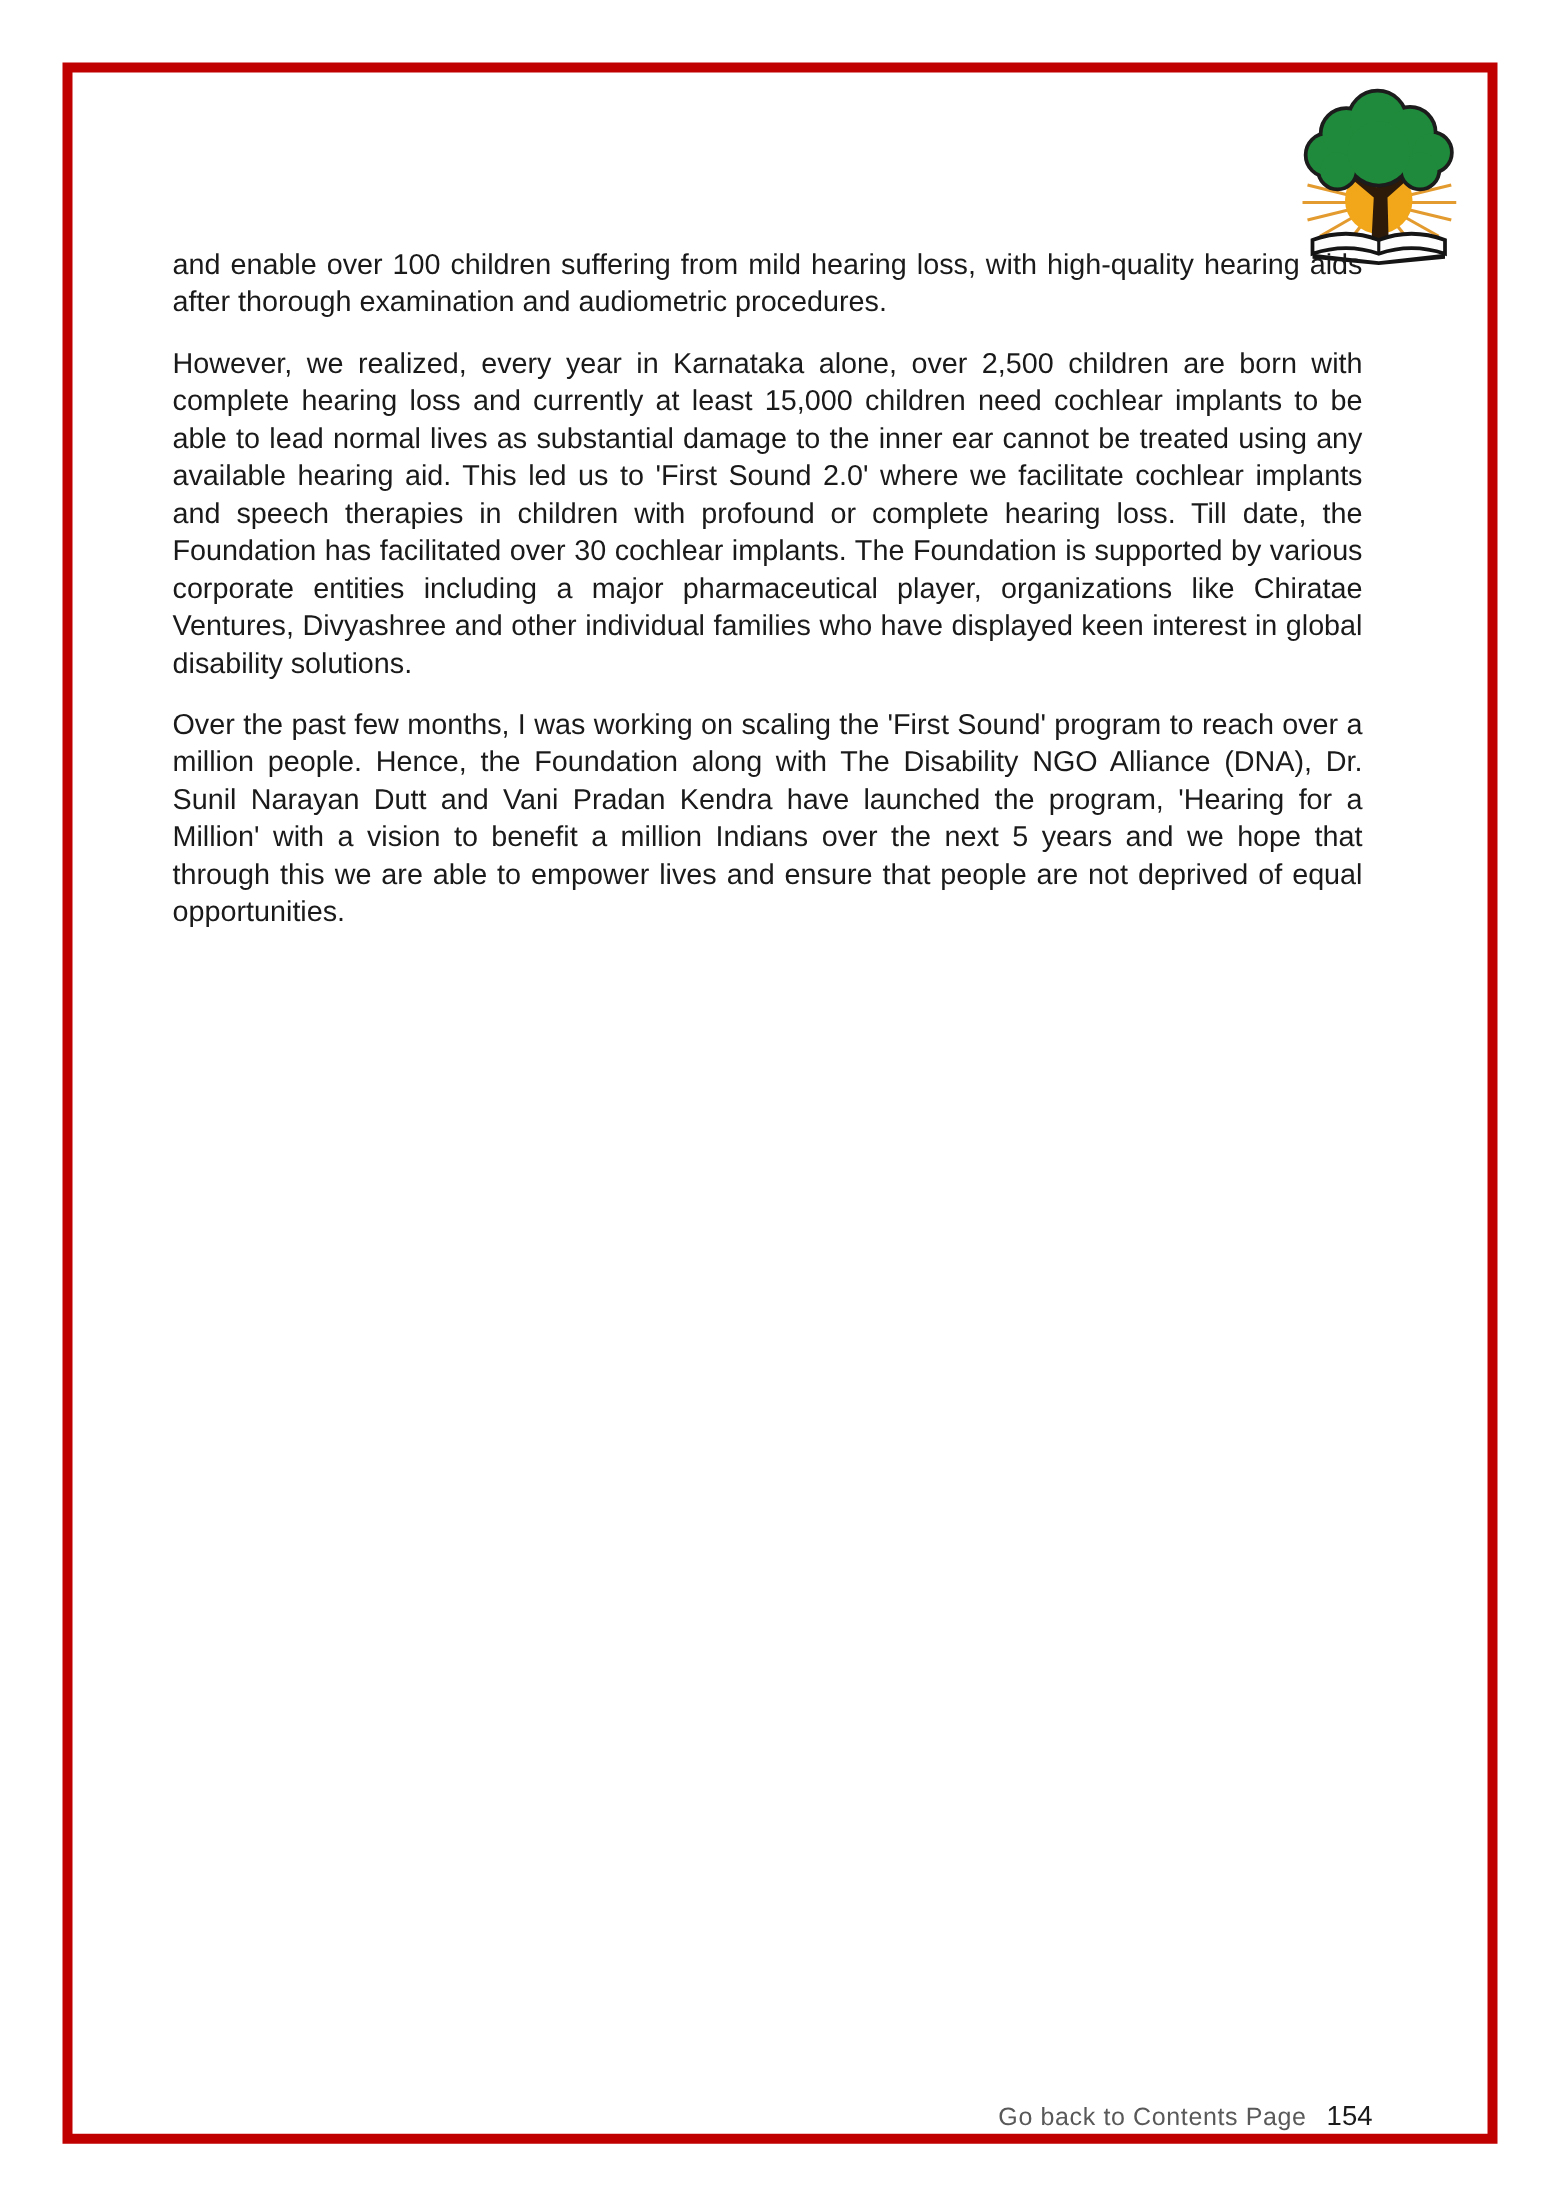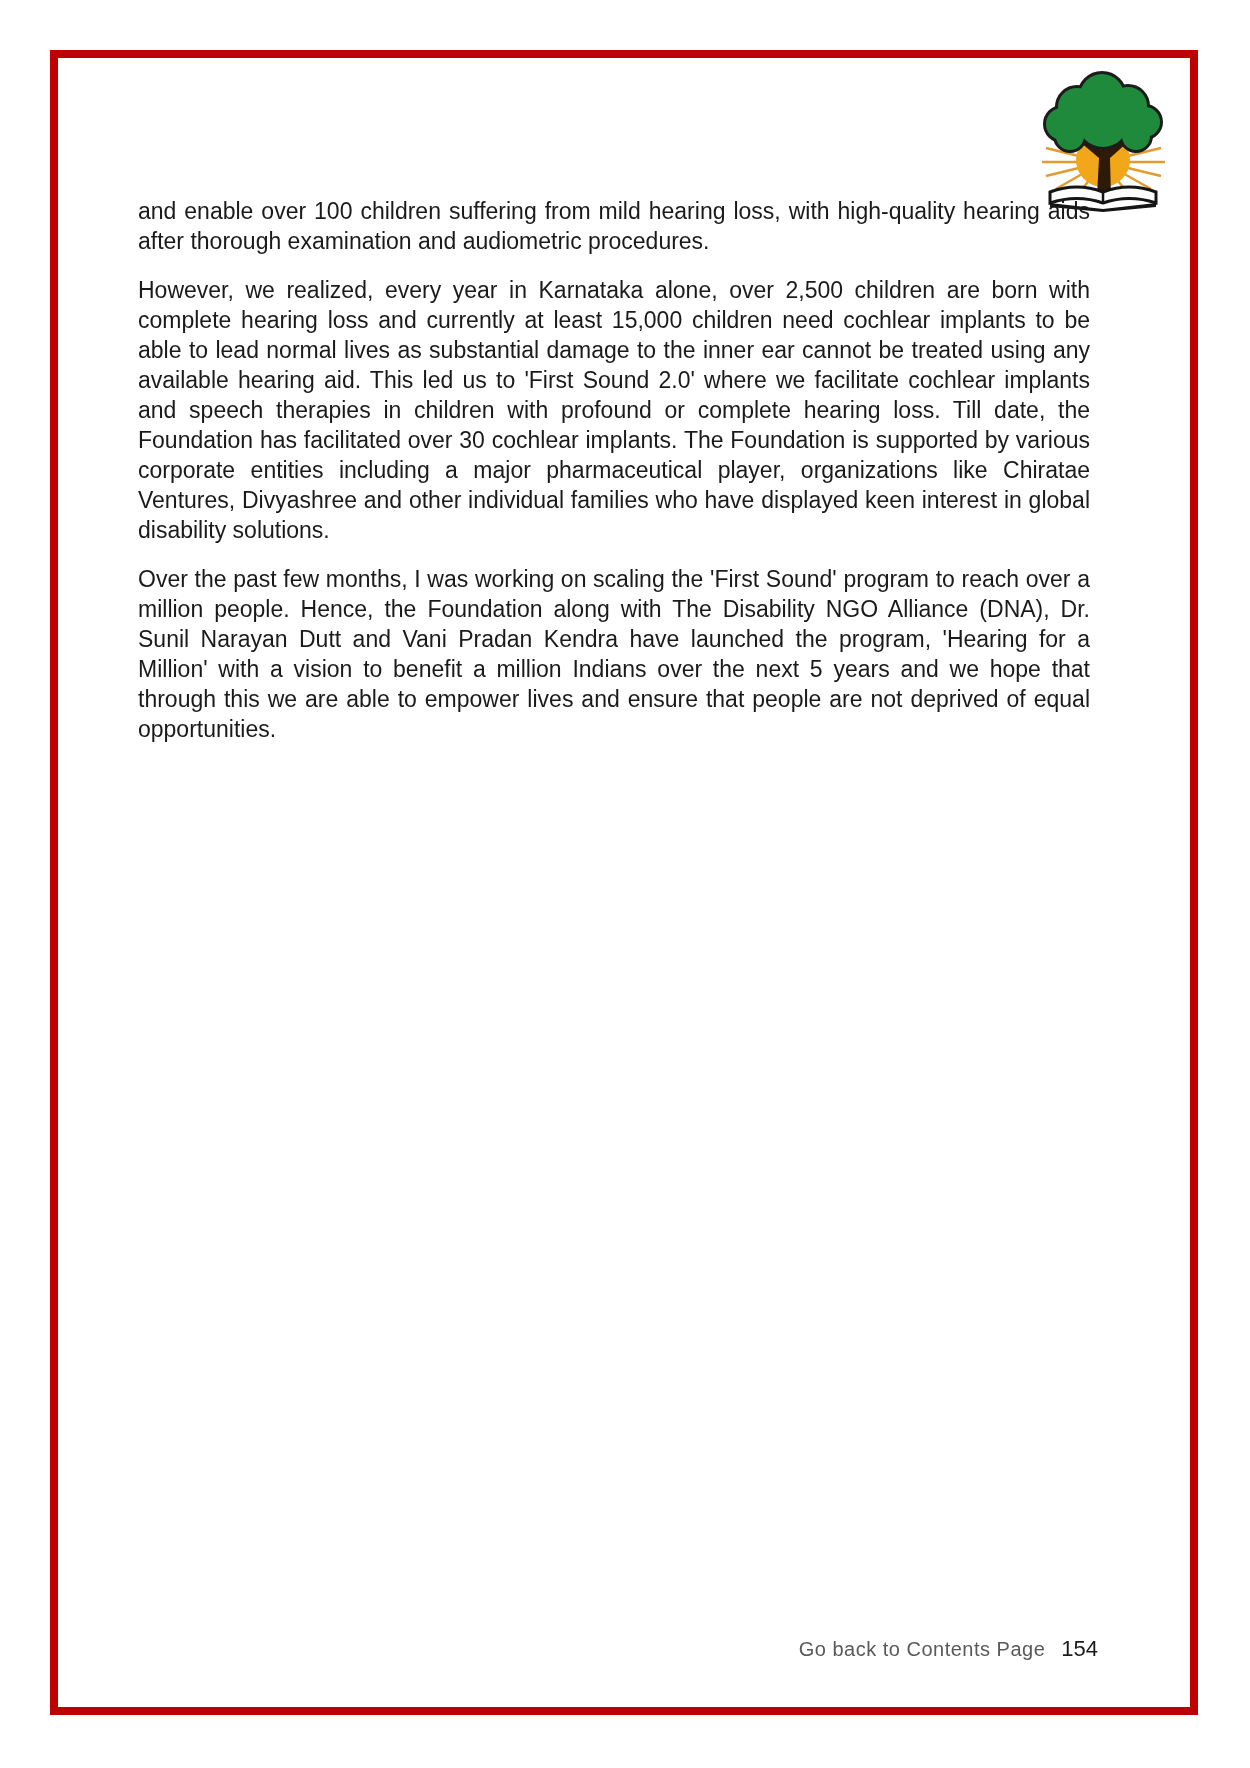--- a/index.html
+++ b/index.html
@@ -41,21 +41,21 @@
     font-size: 23px;
     line-height: 30px;
   }
   .body-text p {
     margin: 0 0 19px 0;
     text-align: justify;
     text-align-last: left;
   }
   .footer {
     position: absolute;
-    top: 1636px;
+    top: 1680px;
     right: 152px;
     display: flex;
     align-items: baseline;
     gap: 16px;
   }
   .footer .back-link {
     color: #595959;
     font-size: 20px;
     letter-spacing: 0.5px;
     text-decoration: none;

